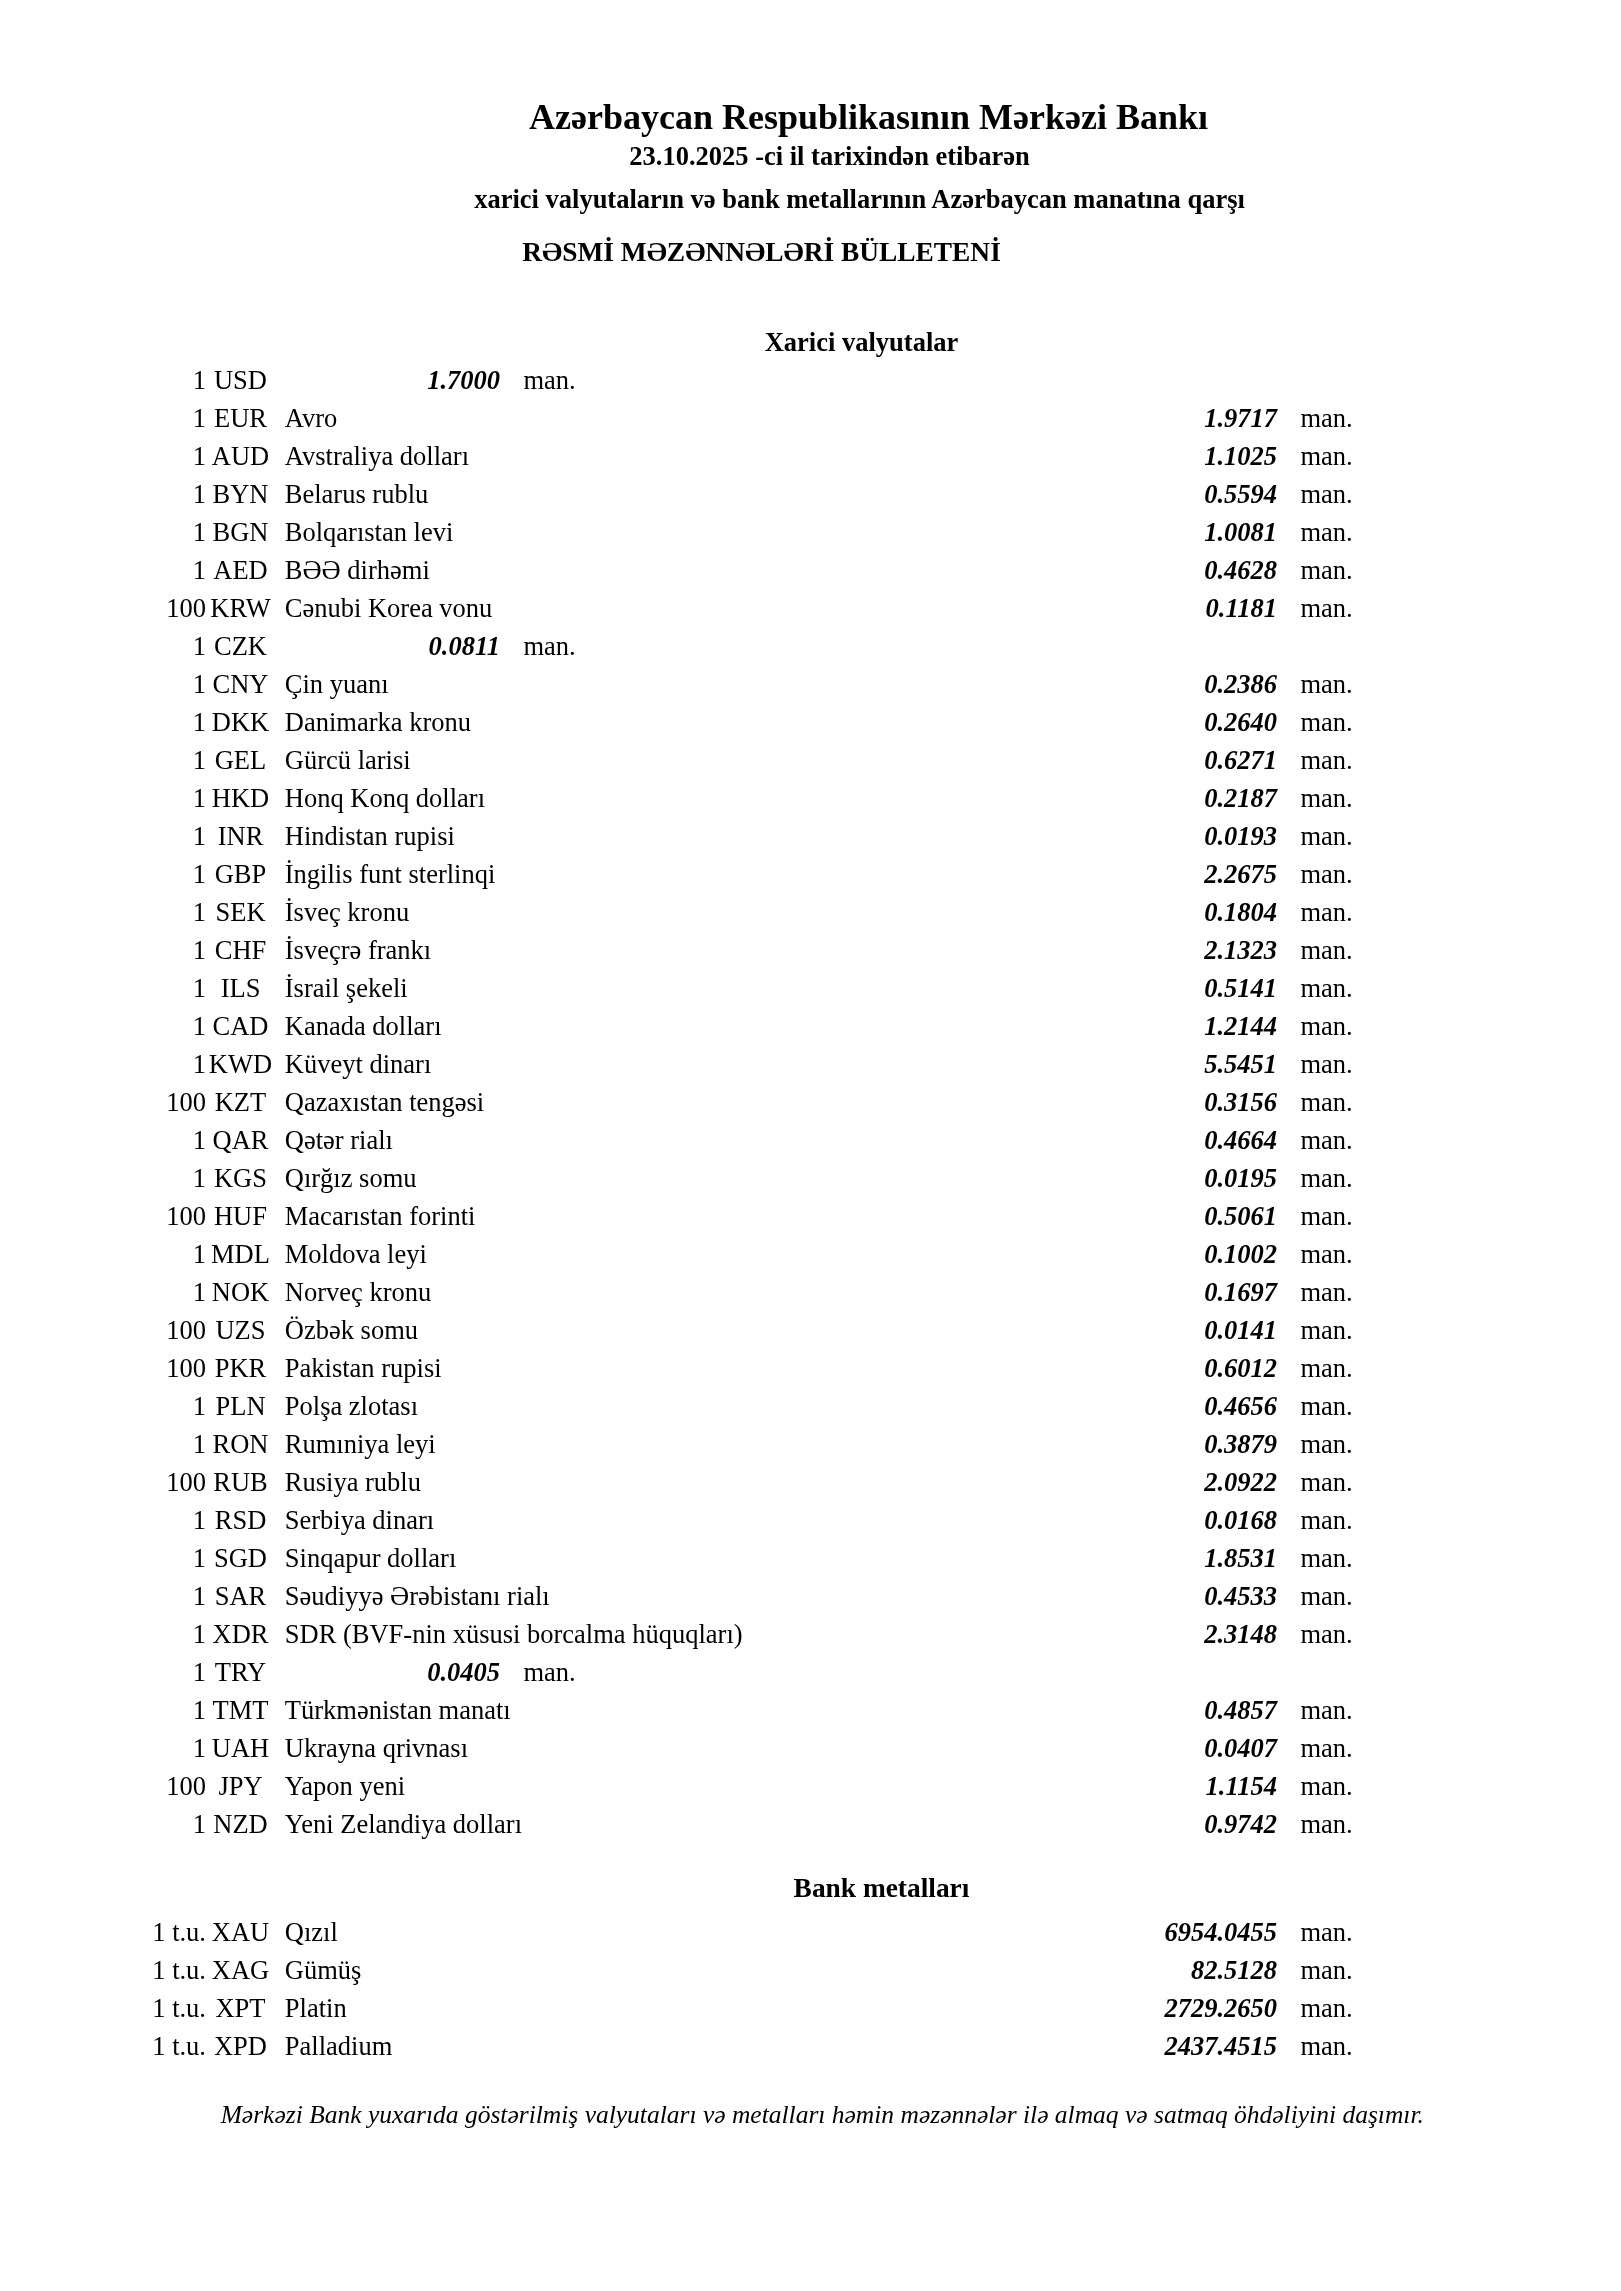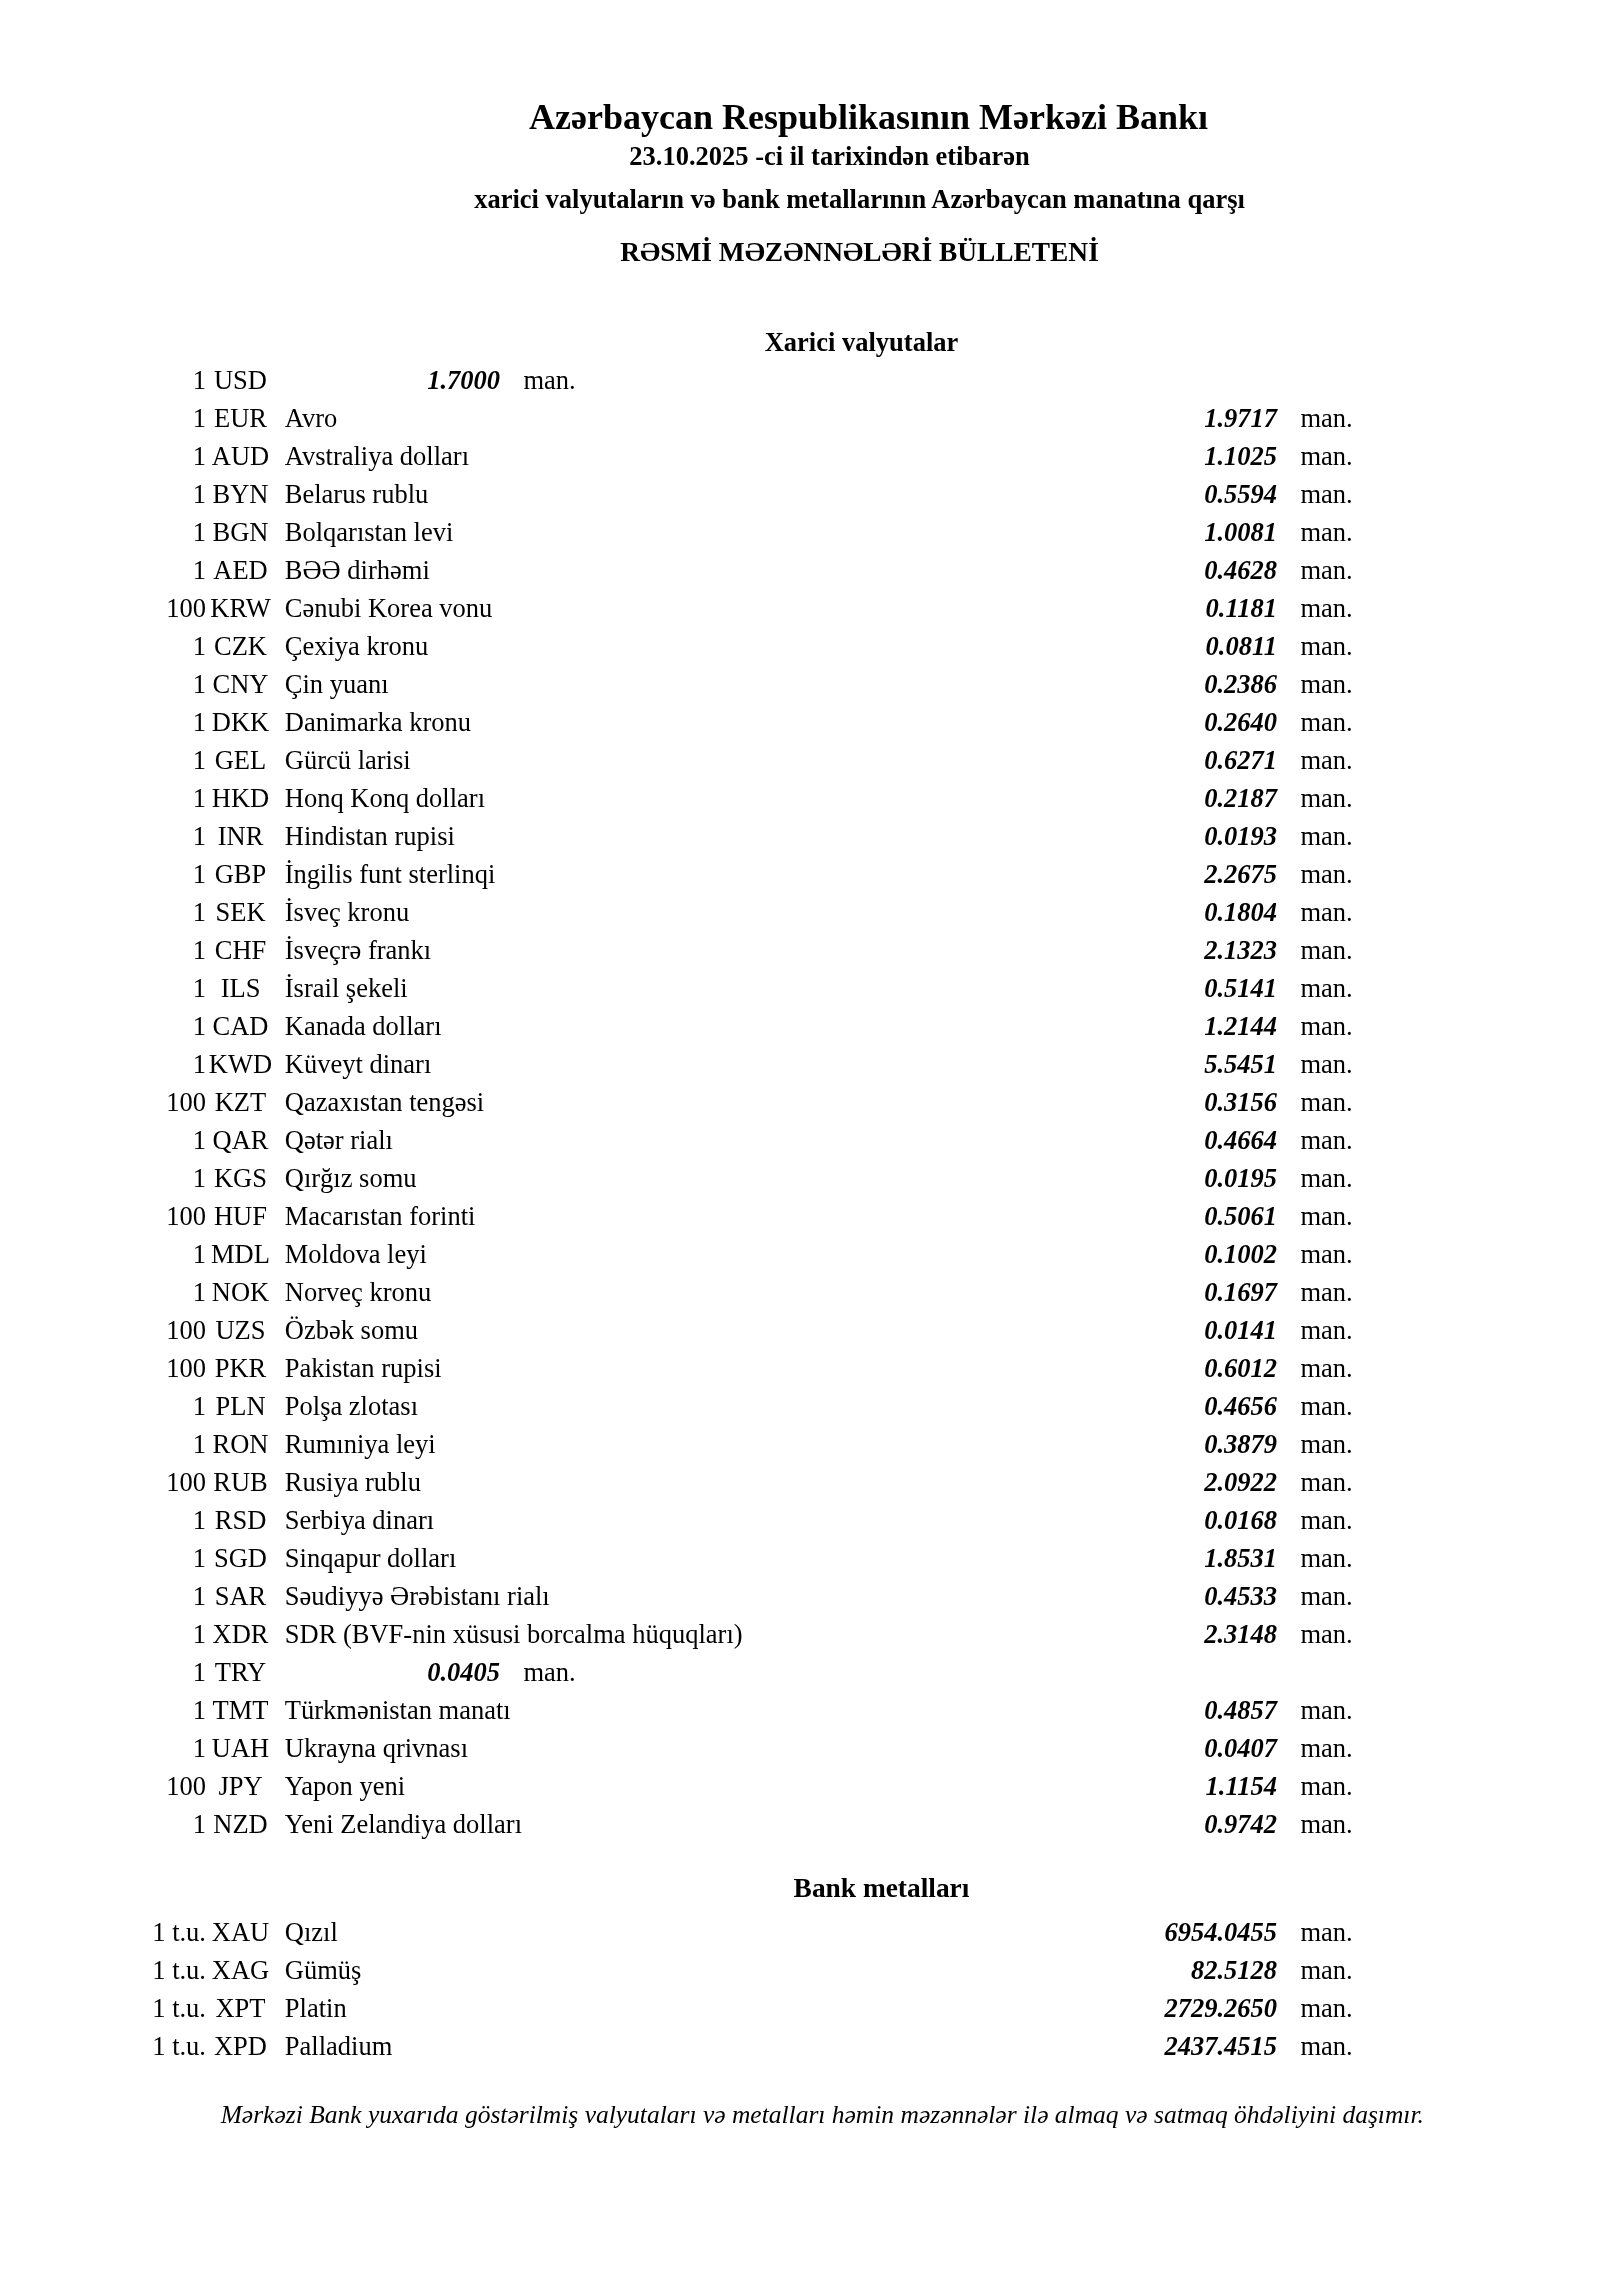--- a/index.html
+++ b/index.html
@@ -36,21 +36,20 @@
     top: 184px;
     font-size: 26.5px;
     font-weight: bold;
     padding-left: 98px;
     width: calc(100% - 98px);
   }
   .bulletin-title {
     top: 237px;
     font-size: 27.4px;
     font-weight: bold;
-    padding-left: 98px;
     width: calc(100% - 98px);
   }
   .section-title {
     font-size: 26.5px;
     font-weight: bold;
     padding-left: 102px;
     width: calc(100% - 102px);
   }
   .fx-title   { top: 327px; }
   .metals-title { top: 1873px; font-size: 27.4px; margin-left: 20px; }
@@ -152,21 +151,20 @@
         <span class="cell-qty">100</span>
         <span class="cell-code">KRW</span>
         <span class="cell-name">Cənubi Korea vonu</span>
         <span class="cell-rate">0.1181</span>
         <span class="cell-unit">man.</span>
       </div>
 
       <div class="trow">
         <span class="cell-qty">1</span>
         <span class="cell-code">CZK</span>
-        <span class="cell-name">Çexiya kronu</span>
         <span class="cell-rate">0.0811</span>
         <span class="cell-unit">man.</span>
       </div>
 
       <div class="trow">
         <span class="cell-qty">1</span>
         <span class="cell-code">CNY</span>
         <span class="cell-name">Çin yuanı</span>
         <span class="cell-rate">0.2386</span>
         <span class="cell-unit">man.</span>

